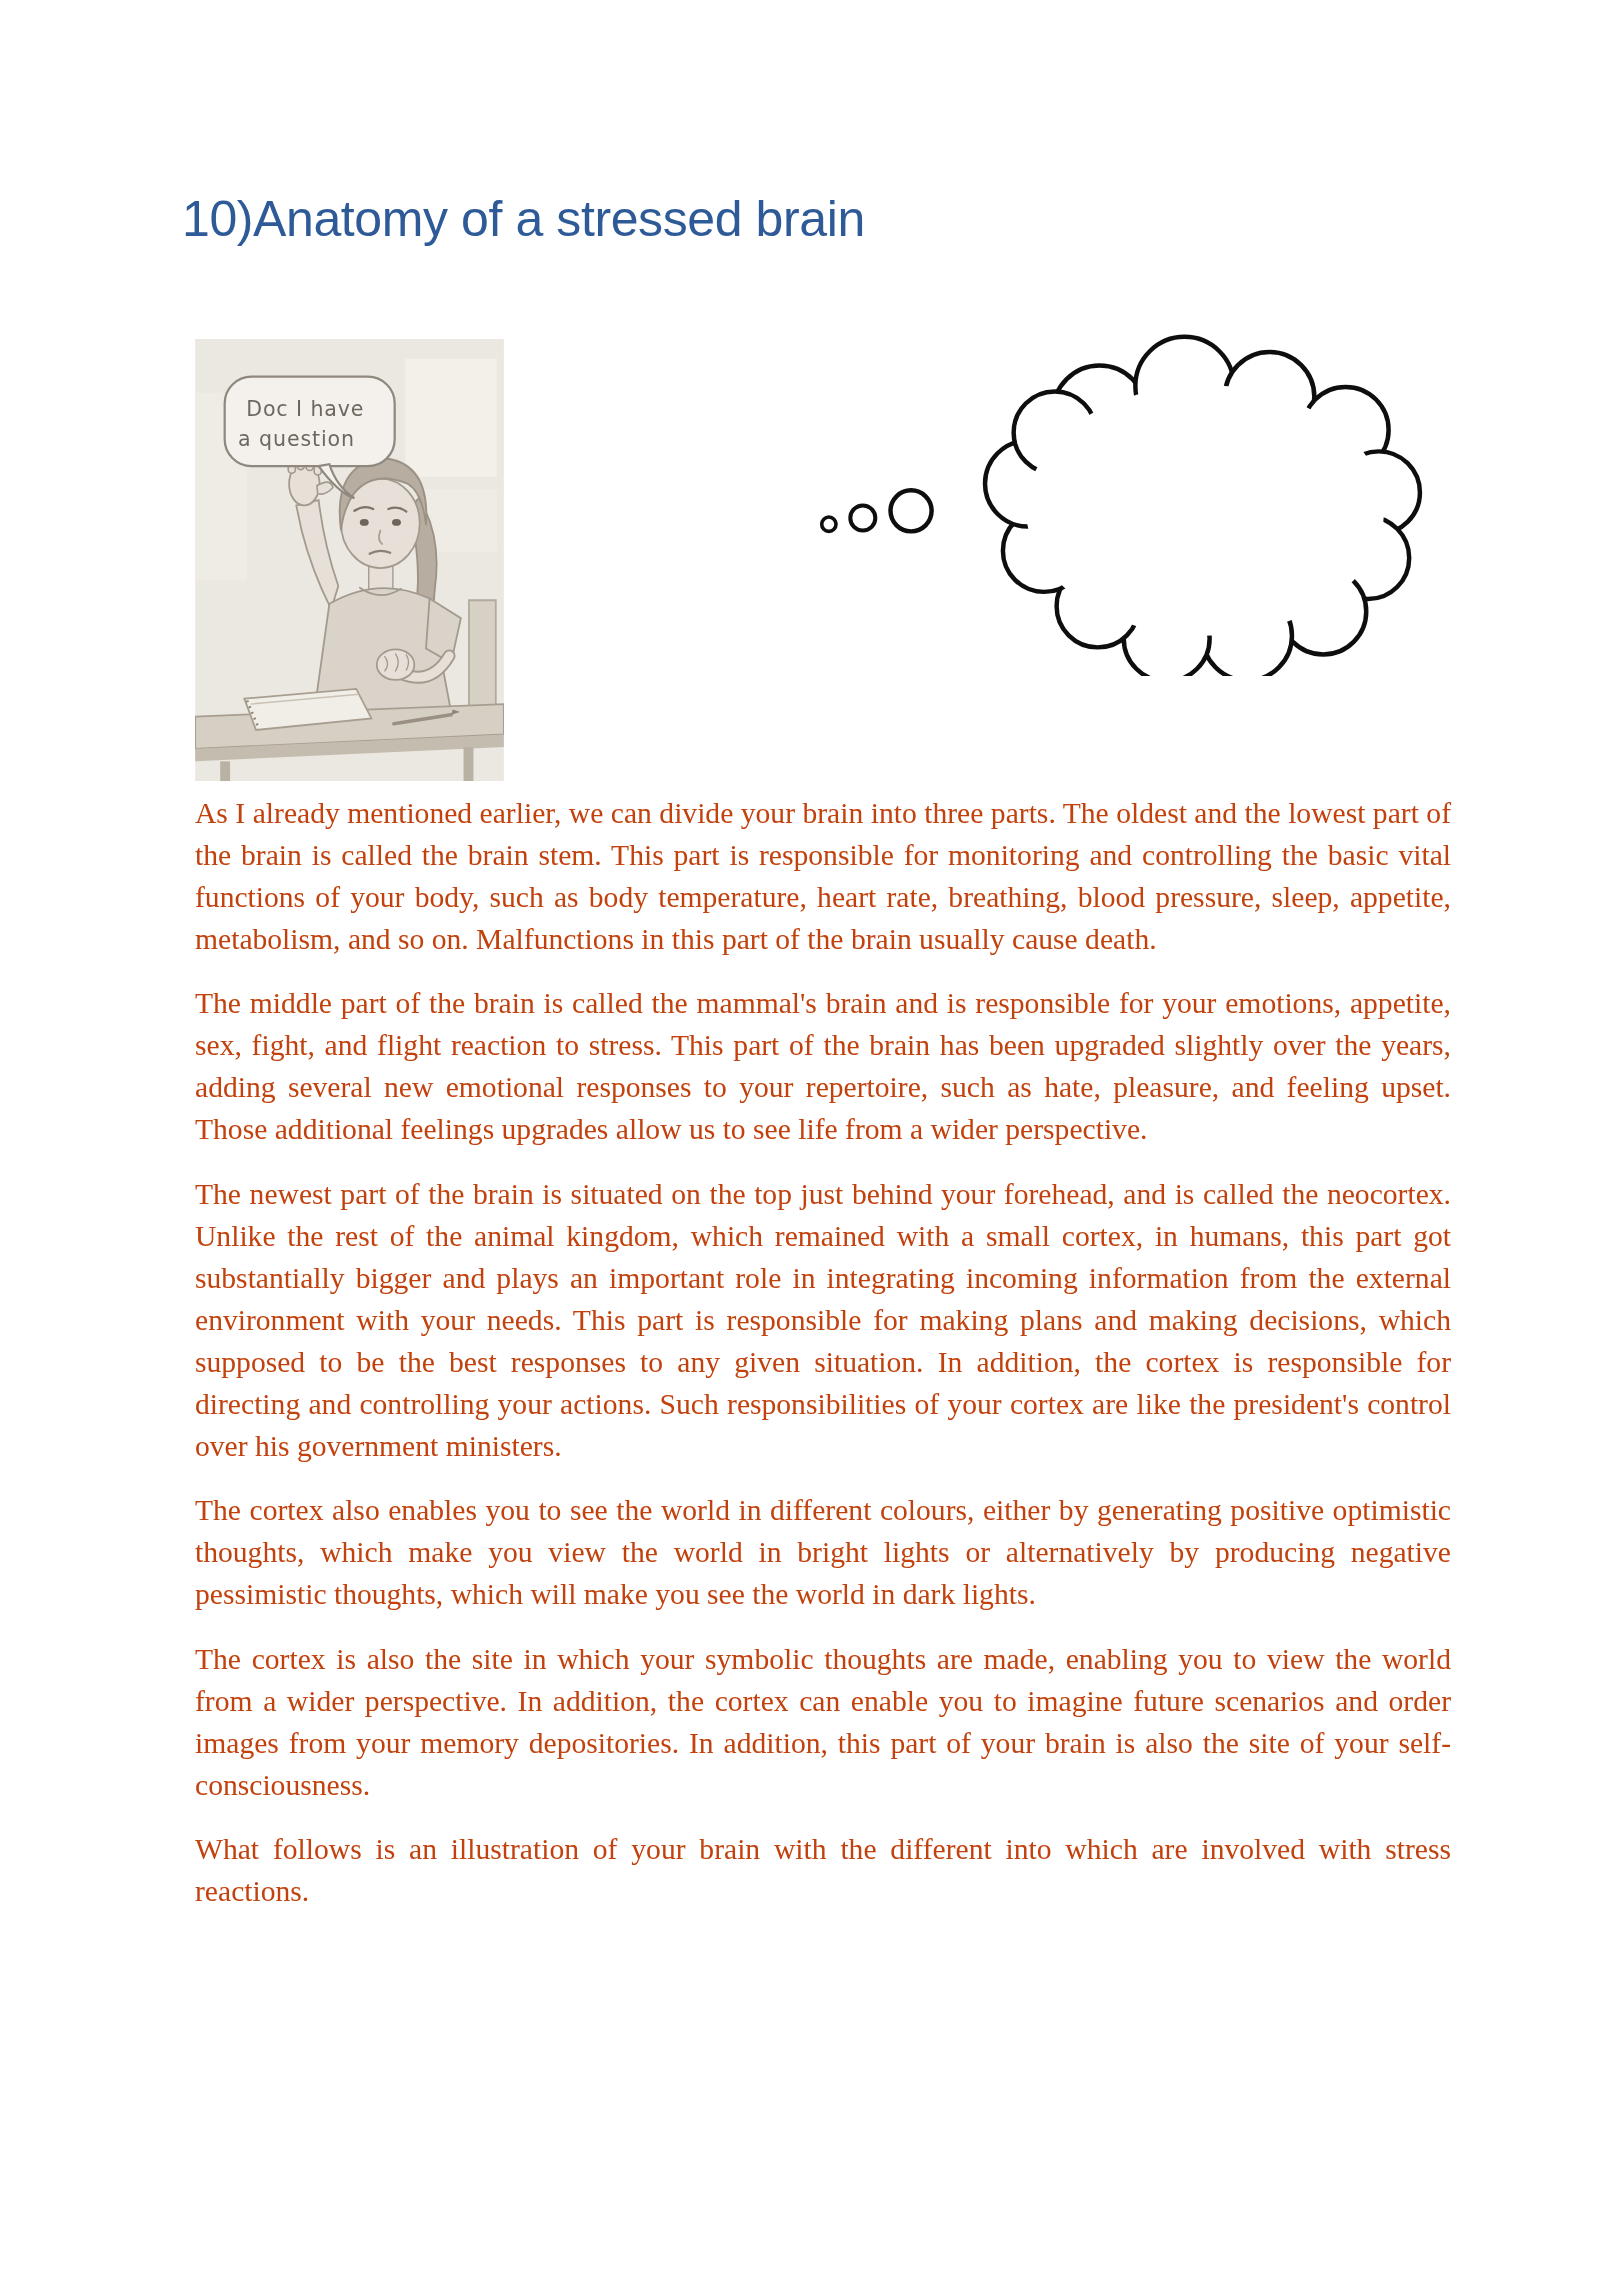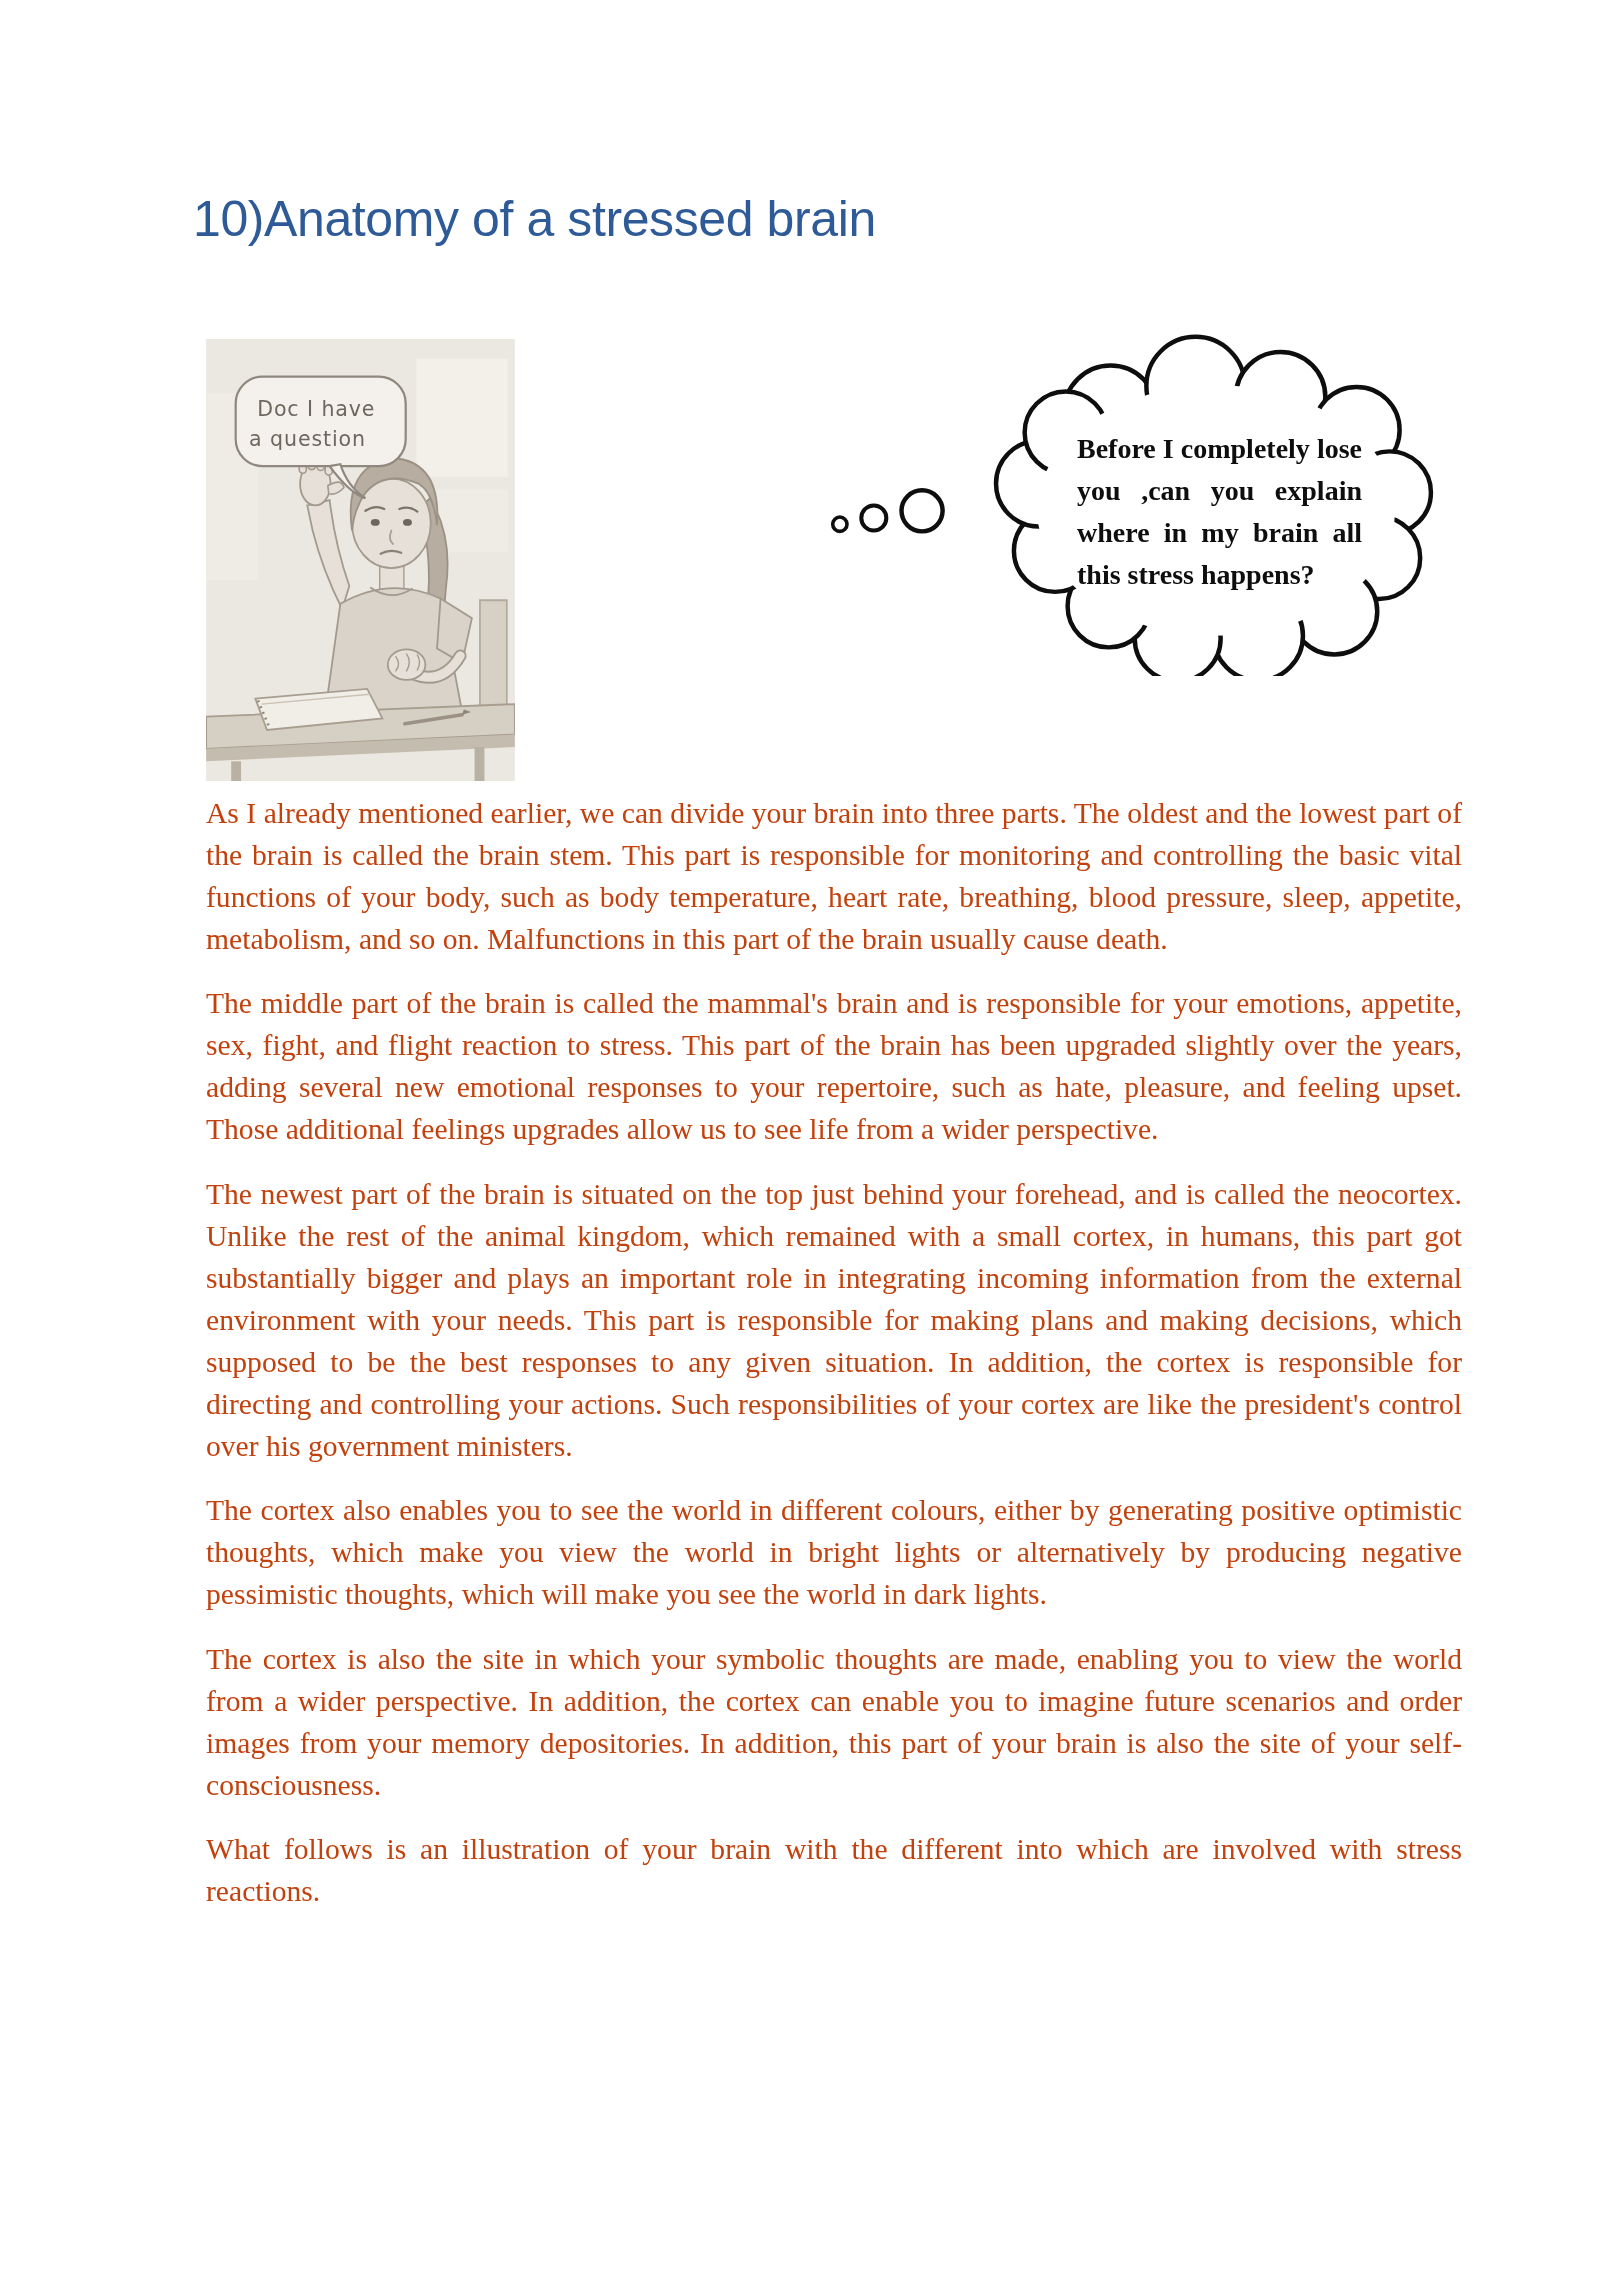--- a/index.html
+++ b/index.html
@@ -1,20 +1,20 @@
 <!DOCTYPE html>
 <html style="font-size:14.3px"><head>
 <meta charset="utf-8">
 <style>
   * { margin: 0; padding: 0; box-sizing: border-box; }
   html, body { background: #ffffff; }
   body { width: 1622px; height: 2293px; position: relative; overflow: hidden;
          font-family: "Liberation Serif", serif; }
 
-  .page { position: absolute; left: 11px; top: 0; width: 1608px; height: 2293px; background: #ffffff; }
+  .page { position: absolute; left: 0; top: 0; width: 1608px; height: 2293px; background: #ffffff; }
 
   h1.heading {
     position: absolute; left: 182px; top: 190px;
     font-family: "Liberation Sans", sans-serif;
     font-weight: 400; font-size: 50px; letter-spacing: -0.4px;
     color: #2E5B97;
   }
 
   
   .illustration {
@@ -135,21 +135,20 @@
       <circle cx="400" cy="318" r="48"></circle>
       <circle cx="315" cy="345" r="50"></circle>
       <circle cx="225" cy="348" r="48"></circle>
       <circle cx="148" cy="312" r="46"></circle>
       <circle cx="88" cy="250" r="46"></circle>
       <circle cx="70" cy="175" r="48"></circle>
       <circle cx="100" cy="118" r="46"></circle>
     </g>
     <ellipse cx="268" cy="205" rx="200" ry="140" fill="#ffffff" stroke="none"></ellipse>
   </svg>
-  <div class="cloud-text">Before I completely lose you ,can you explain where in my brain all this stress happens?</div>
 
   <div class="bodycol">
     <p>As I already mentioned earlier, we can divide your brain into three parts. The oldest and the lowest part of the brain is called the brain stem. This part is responsible for monitoring and controlling the basic vital functions of your body, such as body temperature, heart rate, breathing, blood pressure, sleep, appetite, metabolism, and so on. Malfunctions in this part of the brain usually cause death.</p>
     <p>The middle part of the brain is called the mammal's brain and is responsible for your emotions, appetite, sex, fight, and flight reaction to stress. This part of the brain has been upgraded slightly over the years, adding several new emotional responses to your repertoire, such as hate, pleasure, and feeling upset. Those additional feelings upgrades allow us to see life from a wider perspective.</p>
     <p>The newest part of the brain is situated on the top just behind your forehead, and is called the neocortex. Unlike the rest of the animal kingdom, which remained with a small cortex, in humans, this part got substantially bigger and plays an important role in integrating incoming information from the external environment with your needs. This part is responsible for making plans and making decisions, which supposed to be the best responses to any given situation. In addition, the cortex is responsible for directing and controlling your actions. Such responsibilities of your cortex are like the president's control over his government ministers.</p>
     <p>The cortex also enables you to see the world in different colours, either by generating positive optimistic thoughts, which make you view the world in bright lights or alternatively by producing negative pessimistic thoughts, which will make you see the world in dark lights.</p>
     <p>The cortex is also the site in which your symbolic thoughts are made, enabling you to view the world from a wider perspective. In addition, the cortex can enable you to imagine future scenarios and order images from your memory depositories. In addition, this part of your brain is also the site of your self-consciousness.</p>
     <p>What follows is an illustration of your brain with the different into which are involved with stress reactions.</p>
   </div>
 

